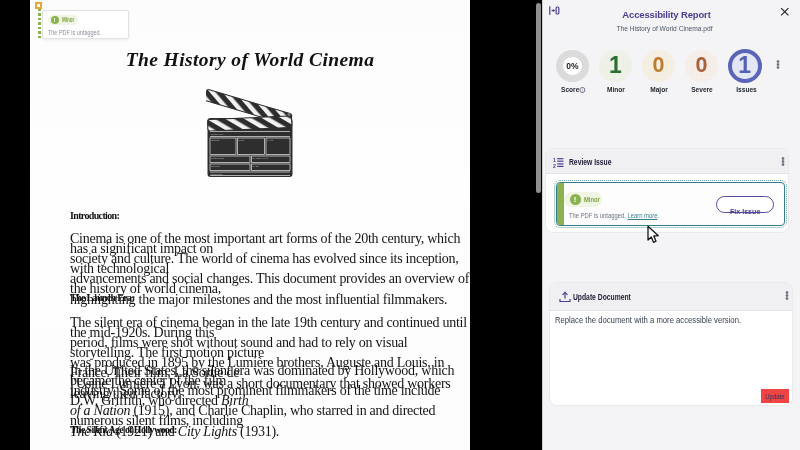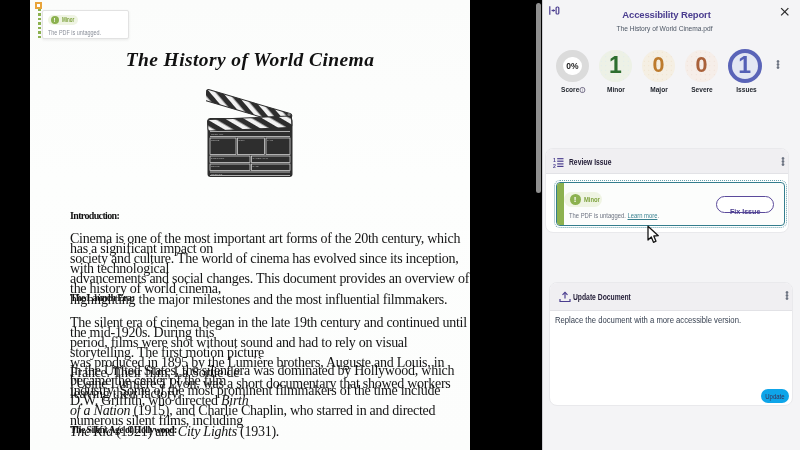--- a/index.html
+++ b/index.html
@@ -163,18 +163,18 @@
     <div class="card" style="left:6px; top:243px; width:244px; height:124px;margin-top:39px;">
       <div class="abs" style="left:0; top:0; width:242px; height:27.5px; background:#f0eff2; border-bottom:1px solid #e2e2e6; border-radius:7px 7px 0 0;"></div>
       <svg class="abs" style="left:9px; top:8px;" width="12" height="12" viewBox="0 0 12 12" fill="none" stroke="#4a3d8f" stroke-width="1.2">
         <path d="M1 8 L1 10.5 L11 10.5 L11 8"></path>
         <line x1="6" y1="1.5" x2="6" y2="7.5"></line>
         <path d="M3.5 3.8 L6 1.3 L8.5 3.8" fill="none"></path>
       </svg>
       <div class="abs hdr" style="left:23px; top:9px;">Update Document</div>
       <div class="abs dots3" style="left:234px; top:8px; width:6px;">•<br>•<br>•</div>
       <div class="abs" style="left:5px; top:31px; font-size:9.5px; color:#374151; transform:scaleX(0.81); transform-origin:0 50%; white-space:nowrap;">Replace the document with a more accessible version.</div>
-      <div class="abs" style="left:211px; top:106px; width:28px; height:14px; background:#0ea5e9; border-radius:7px; font-size:8px; color:#3a2f55; display:flex; align-items:center; justify-content:center;">
+      <div class="abs" style="left:211px; top:106px; width:28px; height:14px; background:#ef4444; border-radius:0; font-size:8px; color:#3a2f55; display:flex; align-items:center; justify-content:center;">
           <span style="display:inline-block; transform:scaleX(0.75);">Update</span>
         </div>
     </div>
   </div>
 </div>
 
 </body></html>

